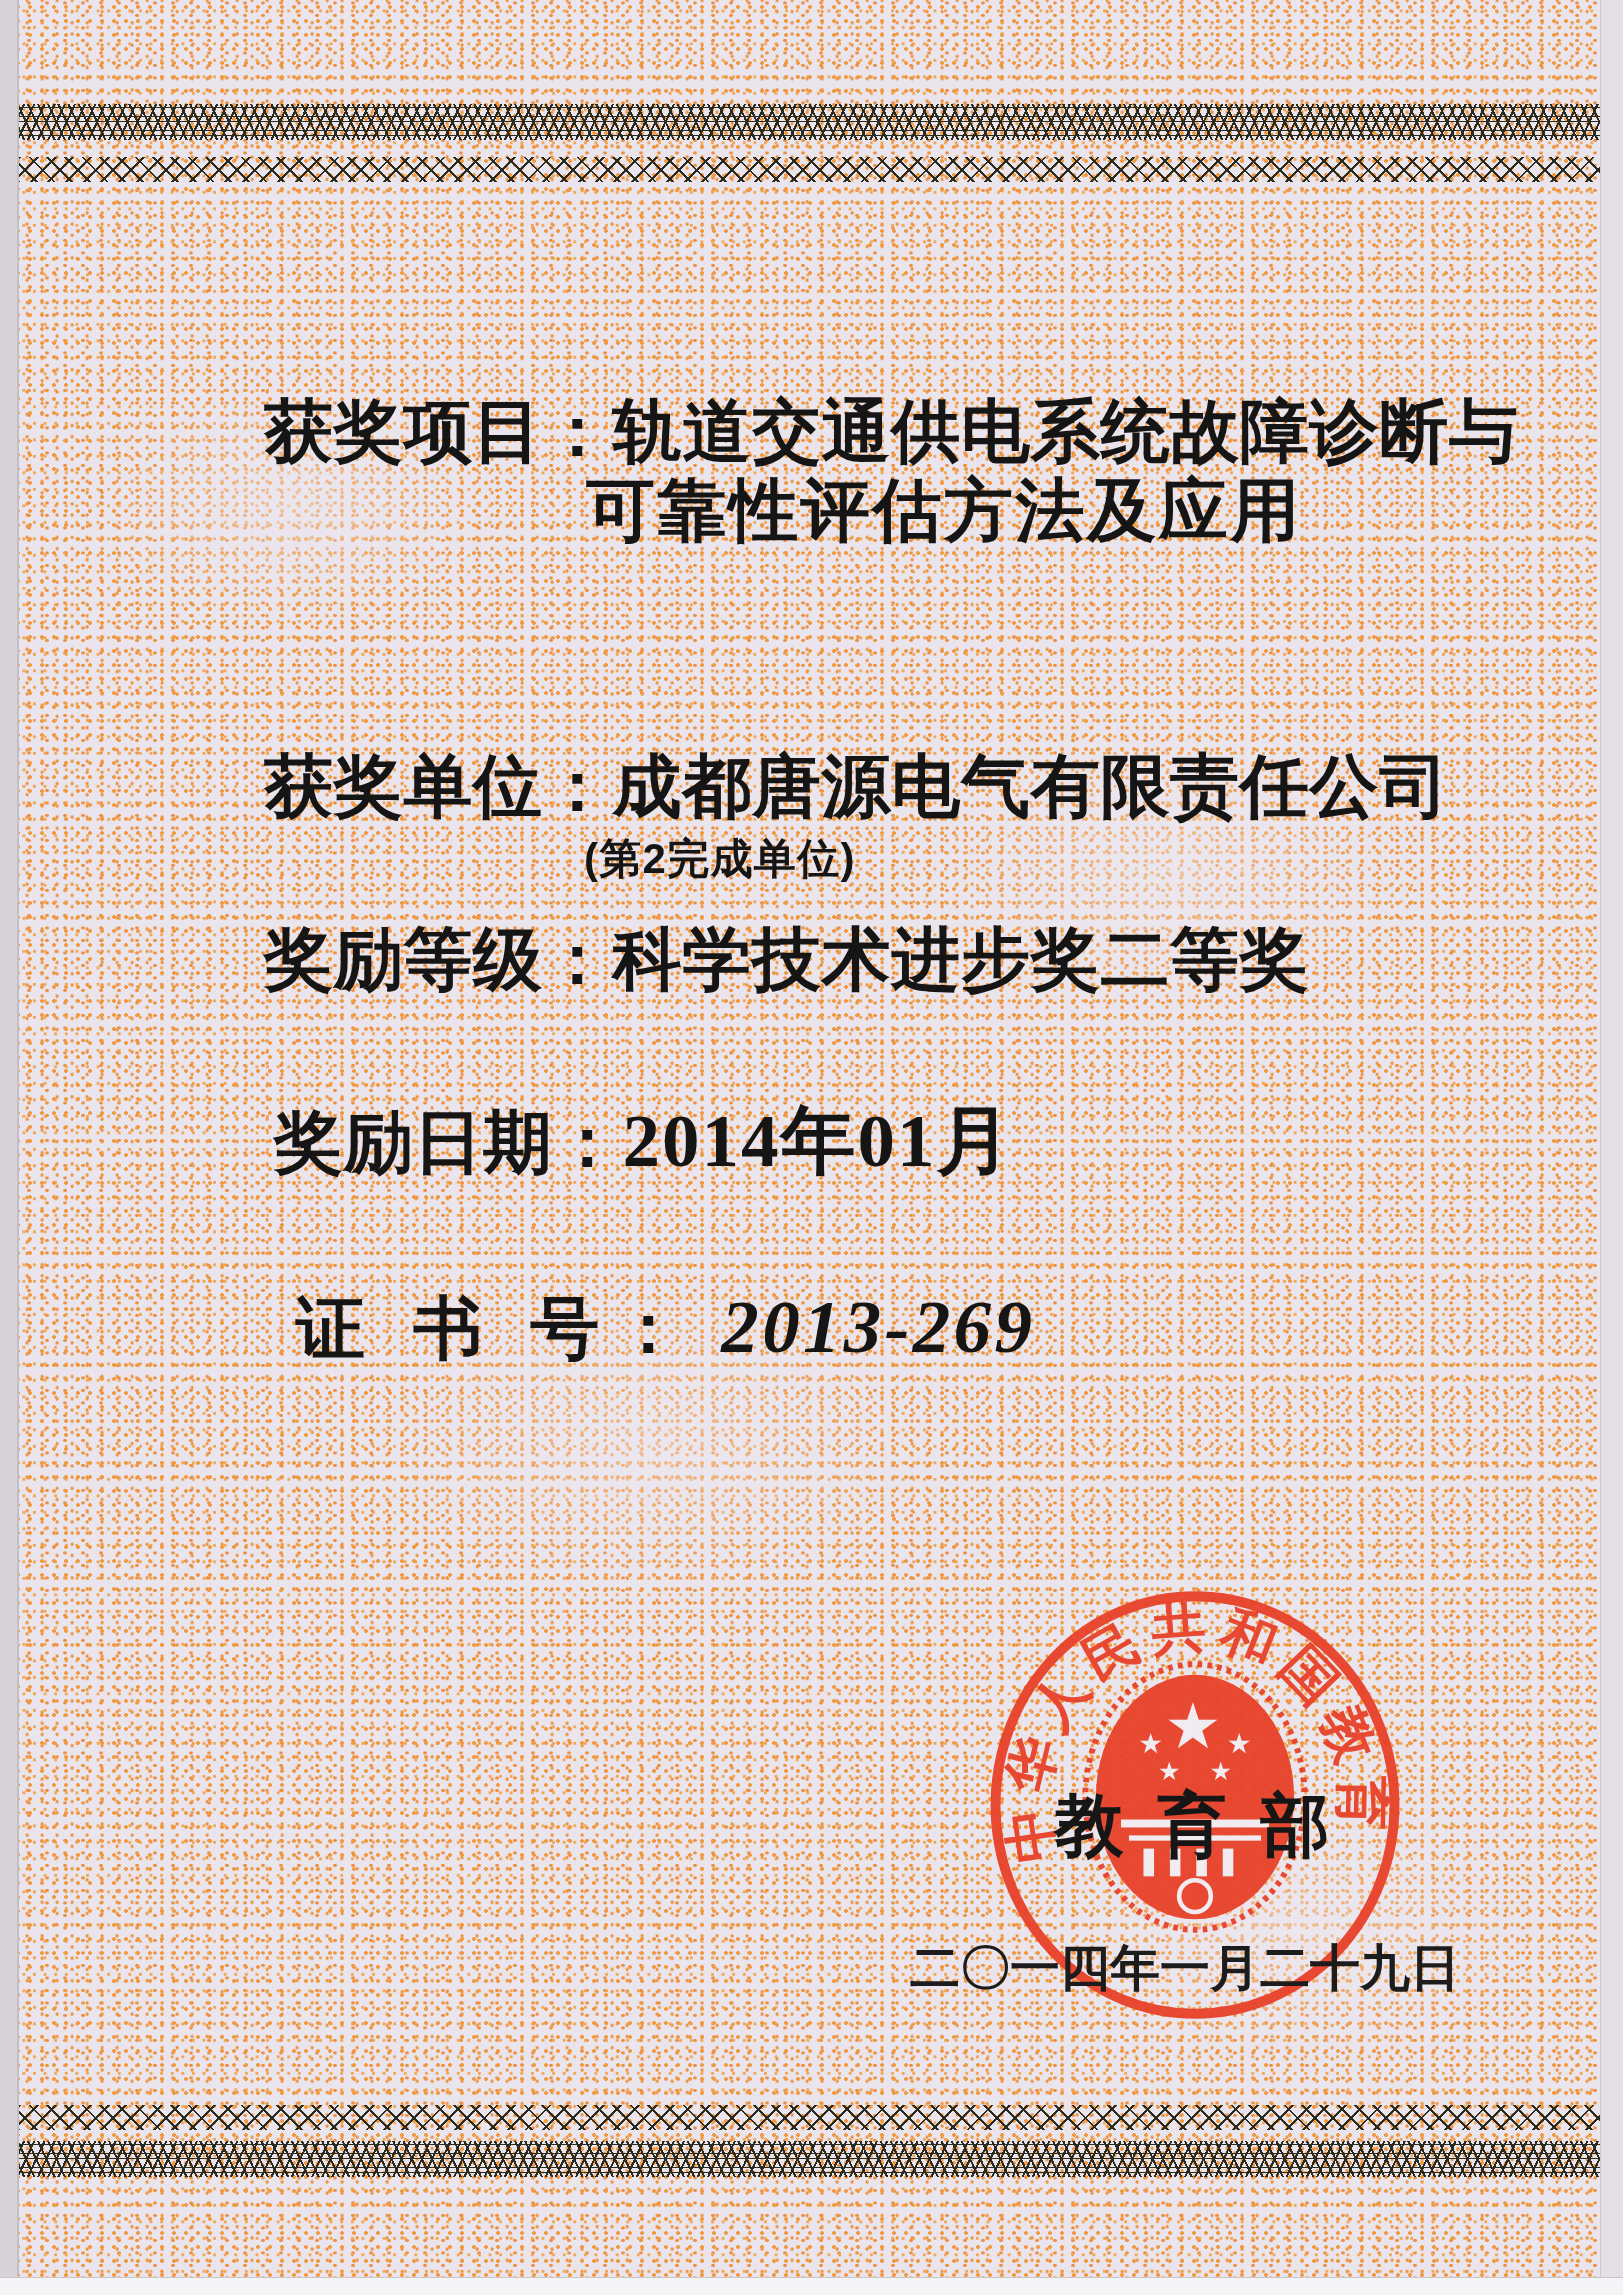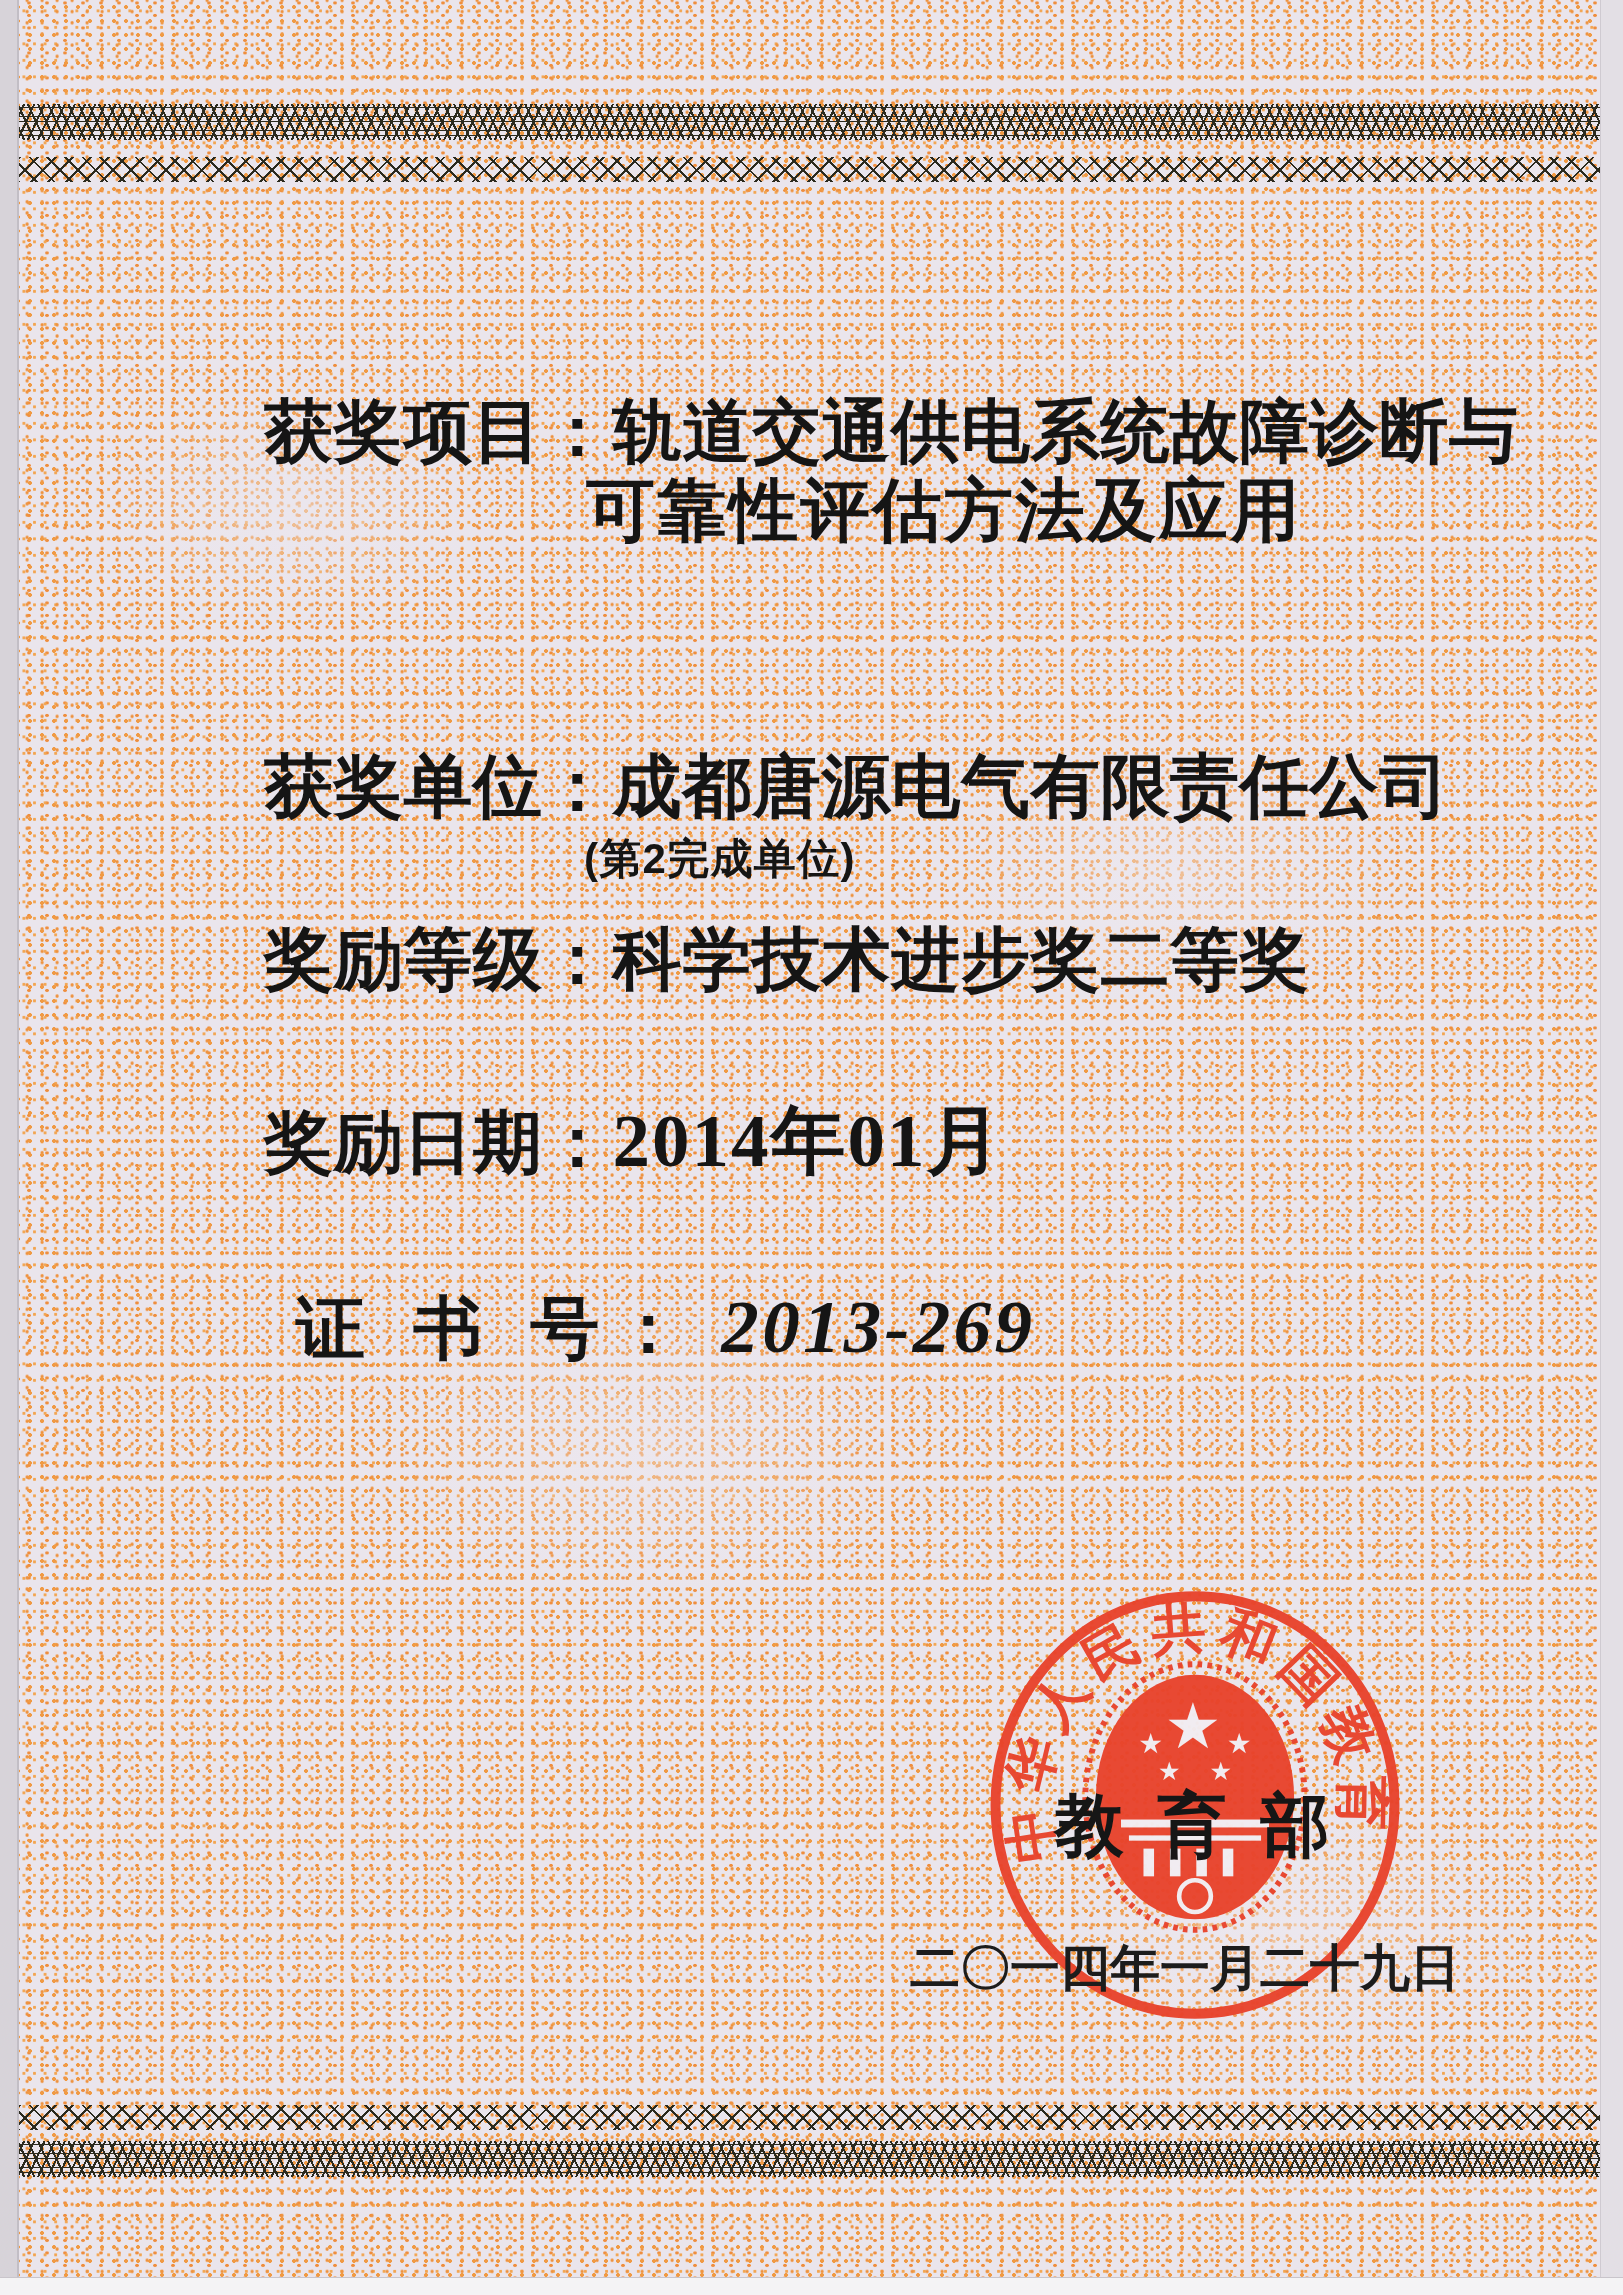--- a/index.html
+++ b/index.html
@@ -55,21 +55,21 @@
     position:absolute;white-space:nowrap;
     color:#151515;font-weight:900;
     font-size:69px;line-height:82px;letter-spacing:0.7px;
   }
   .serif-val{font-family:"Liberation Serif", serif;font-size:75px;letter-spacing:2px;}
   #line-project-1{top:391px;left:264px;text-align:center;}
   #line-project-2{top:470px;left:586px;letter-spacing:2.6px;}
   #line-awardee{top:746px;left:264px;}
   #line-note{top:818px;left:584px;font-size:42px;font-weight:700;letter-spacing:1.3px;}
   #line-grade{top:919px;left:264px;}
-  #line-adate{top:1100px;left:264px;text-align:right;}
+  #line-adate{top:1100px;left:274px;text-align:right;}
   #line-certno{top:1286px;left:264px;}
   #line-certno .lbl{letter-spacing:14.5px;margin-left:32px;}
   #line-certno .serif-val{margin-left:24px;letter-spacing:3.3px;font-style:italic;}
 
   
   #seal-svg{position:absolute;left:977px;top:1587px;width:436px;height:436px;z-index:2;opacity:.96;}
   #seal-name{
     position:absolute;left:928px;top:1780px;width:528px;z-index:4;
     text-align:center;color:#161616;font-weight:900;
     font-size:69px;letter-spacing:34px;padding-left:34px;box-sizing:border-box;

